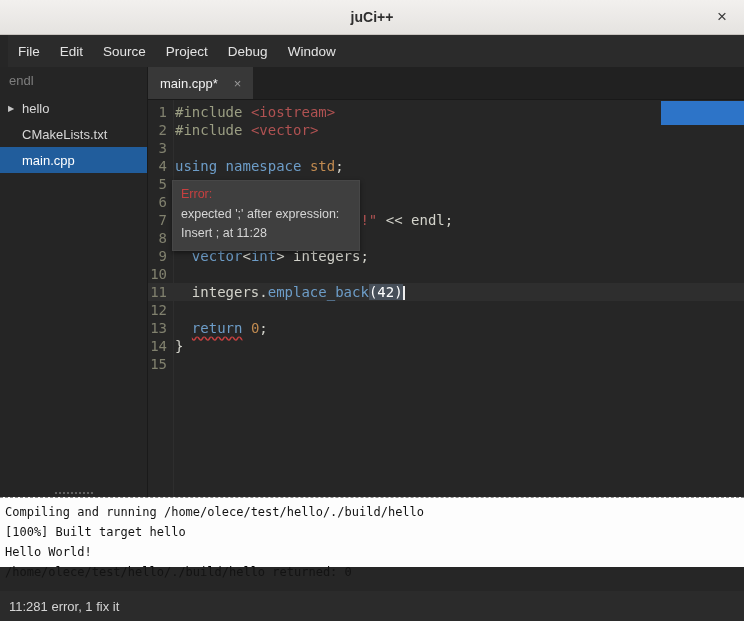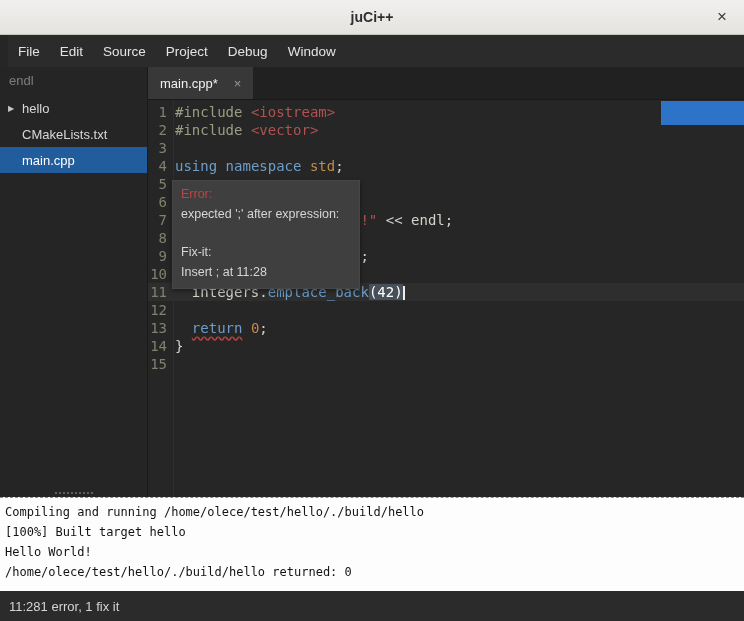--- a/index.html
+++ b/index.html
@@ -58,21 +58,21 @@
     background:var(--scrollbar,#2d74c8); cursor:pointer; }
 
   .tooltip { position:absolute; left:24px; top:80px; width:188px; background:#3f3f3f;
     border:1px solid #474747; box-shadow:0 2px 5px rgba(0,0,0,.45);
     padding:4px 8px 6px 8px; font-family:"Liberation Sans",sans-serif;
     font-size:12.5px; line-height:19.5px; color:#d6d6d6; }
   .tt-error { color:var(--error,#cc4444); }
   .tt-fixit { margin-top:19px; }
 
   
-  .terminal { position:absolute; left:0; right:0; top:497px; height:94px; background:#fdfdfd;
+  .terminal { position:absolute; left:0; right:0; top:497px; height:70px; background:#fdfdfd;
     border-top:1px dashed #8c8c8c; padding:4px 5px;
     font-family:"DejaVu Sans Mono",monospace; font-size:12px; color:#131313; }
   .term-line { line-height:20px; white-space:pre; }
 
   
   .statusbar { position:absolute; left:0; right:0; bottom:0; height:30px; background:#2b2b2b;
     color:#d4d4d4; font-size:13px; display:flex; align-items:center; padding-left:9px; }
 </style>
 </head>
 <body>
@@ -137,21 +137,20 @@
           <div class="code-line"><span class="ln">12</span><span class="code"></span></div>
           <div class="code-line"><span class="ln">13</span><span class="code"><span class="tok-plain">  </span><span class="tok-kw tok-err">return</span><span class="tok-plain"> </span><span class="tok-num">0</span><span class="tok-plain">;</span></span></div>
           <div class="code-line"><span class="ln">14</span><span class="code"><span class="tok-plain">}</span></span></div>
           <div class="code-line"><span class="ln">15</span><span class="code"></span></div>
         </div>
       <div class="scroll-thumb"></div>
 
       <div class="tooltip">
         <div class="tt-error">Error:</div>
         <div>expected ';' after expression:</div>
-        <div class="tt-fixit">Fix-it:</div>
         <div>Insert ; at 11:28</div>
       </div>
     </div>
   </div>
 
   <div class="terminal" id="terminal">
       <div class="term-line">Compiling and running /home/olece/test/hello/./build/hello</div>
       <div class="term-line">[100%] Built target hello</div>
       <div class="term-line">Hello World!</div>
       <div class="term-line">/home/olece/test/hello/./build/hello returned: 0</div>

